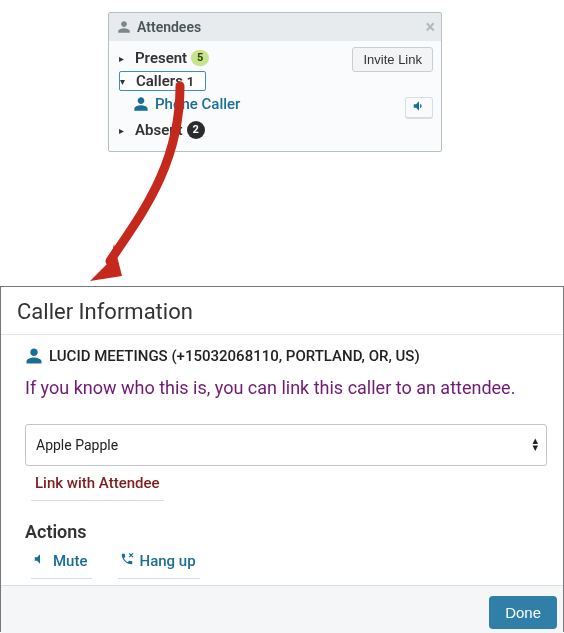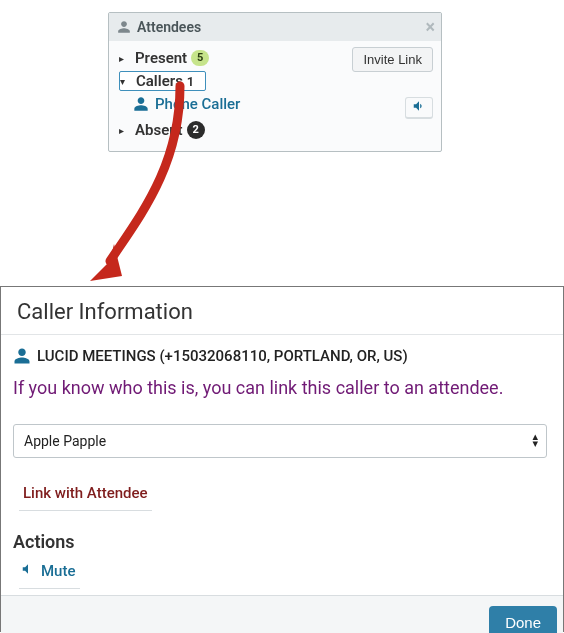--- a/index.html
+++ b/index.html
@@ -163,48 +163,48 @@
     height: 346px;
   }
   .dlg-title {
     font-size: 22px;
     font-weight: 400;
     color: #333;
     padding: 12px 28px 10px 16px;
     border-bottom: 1px solid #e2e5e7;
   }
   .dlg-body {
-    padding: 12px 16px 6px 12px;
+    padding: 12px 16px 6px 24px;
     flex: 1 1 auto;
   }
   .caller-line {
     display: flex;
     align-items: center;
     gap: 6px;
     color: #222;
     font-size: 15px;
     font-weight: 500;
     margin-bottom: 12px;
   }
   .help-line {
     font-size: 18px;
     color: #701a75;
     margin-bottom: 26px;
   }
   .select-wrap {
     position: relative;
     border: 1px solid #bfc6ca;
     border-radius: 3px;
-    height: 34px;
+    height: 42px;
     display: flex;
     align-items: center;
     padding: 0 28px 0 10px;
     font-size: 14px;
     color: #222;
-    margin-bottom: 20px;
+    margin-bottom: 2px;
   }
   .select-caret {
     position: absolute;
     right: 8px;
     top: 50%;
     transform: translateY(-50%);
     font-size: 11px;
     line-height: 0.6;
     display: flex;
     flex-direction: column;
@@ -351,18 +351,27 @@
     <div class="actions-label">Actions</div>
     <div class="action-links">
       <span class="action-link">
         <span>
           <svg width="14" height="14" viewBox="0 0 24 24">
               <path fill="#1a6e95" d="M3 9v6h4l5 5V4L7 9H3z"></path>
             </svg>
         </span>
         <span>Mute</span>
       </span>
+      <span class="action-link">
+        <span>
+          <svg width="14" height="14" viewBox="0 0 24 24">
+              <path fill="#1a6e95" d="M6.6 10.8c1.4 2.8 3.8 5.2 6.6 6.6l2.2-2.2c.3-.3.7-.4 1-.2 1.1.4 2.4.6 3.6.6.6 0 1 .4 1 1V20c0 .6-.4 1-1 1C10.6 21 3 13.4 3 4c0-.6.4-1 1-1h3.4c.6 0 1 .4 1 1 0 1.2.2 2.5.6 3.6.1.4 0 .8-.2 1l-2.2 2.2z"></path>
+              <path fill="#1a6e95" d="M15 3l2.5 2.5L15 8l1.5 1.5L19 7l2.5 2.5L23 8l-2.5-2.5L23 3l-1.5-1.5L19 4 16.5 1.5z"></path>
+            </svg>
+        </span>
+        <span>Hang up</span>
+      </span>
     </div>
   </div>
   <div class="dlg-footer">
     <button class="done-btn">Done</button>
   </div>
 </div>
 
 </body></html>

